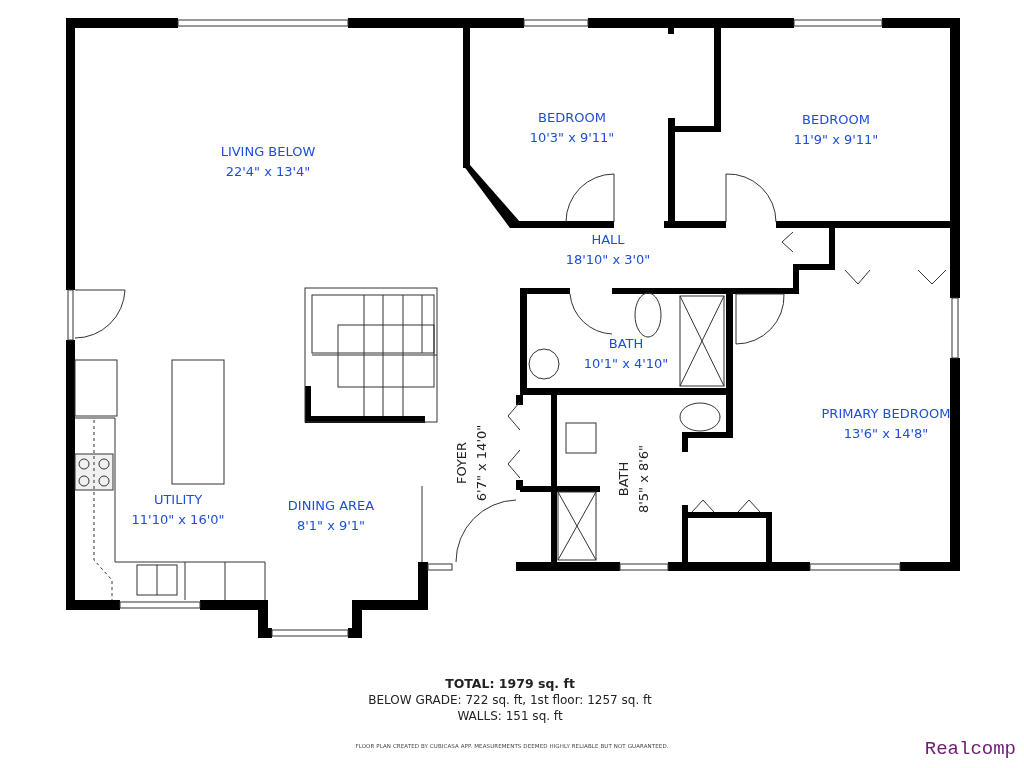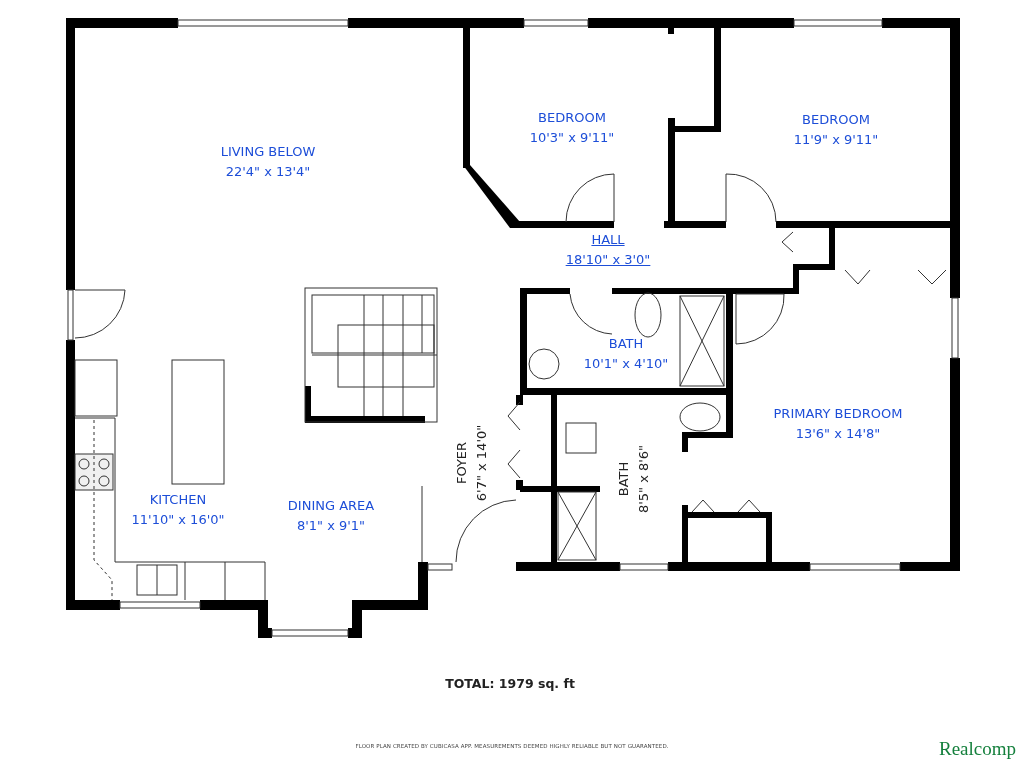--- a/index.html
+++ b/index.html
@@ -6,21 +6,21 @@
   body { width:1024px; height:768px; position:relative; overflow:hidden; font-family:"DejaVu Sans", sans-serif; color:#222; }
   #plan { position:absolute; left:0; top:0; width:1024px; height:768px; }
   .lbl { position:absolute; text-align:center; font-size:13px; line-height:20px; color:#1d4ed8; white-space:nowrap; transform:translateX(-50%); }
   .lbl .name, .lbl .dim { display:block; }
   .vert { position:absolute; font-size:13px; line-height:20px; color:#222; white-space:nowrap; transform:rotate(-90deg); transform-origin:center center; text-align:center; }
   .vert .name, .vert .dim { display:block; }
   .summary { position:absolute; left:0; width:1020px; top:676px; text-align:center; font-size:12px; line-height:16px; color:#222; }
   .summary .total { font-weight:bold; font-size:12.5px; }
   .summary div { display:block; }
   .disclaimer { position:absolute; left:0; width:1024px; top:743px; text-align:center; font-size:5.5px; color:#444; letter-spacing:0.1px; }
-  .watermark { position:absolute; right:8px; top:738px; font-family:Liberation Serif, serif; font-size:19px; color:#15803d; }
+  .watermark { position:absolute; right:8px; top:738px; font-family:Liberation Mono, monospace; font-size:19px; color:#701a75; }
 </style>
 </head>
 <body>
 
 <svg id="plan" viewBox="0 0 1024 768" xmlns="http://www.w3.org/2000/svg">
   <g fill="#000">
 
     <rect x="66" y="18" width="112" height="10"></rect>
     <rect x="348" y="18" width="176" height="10"></rect>
     <rect x="588" y="18" width="206" height="10"></rect>
@@ -153,46 +153,48 @@
   <span class="dim">22'4" x 13'4"</span>
 </div>
 <div class="lbl" style="left:572px; top:108px;">
   <span class="name">BEDROOM</span>
   <span class="dim">10'3" x 9'11"</span>
 </div>
 <div class="lbl" style="left:836px; top:110px;">
   <span class="name">BEDROOM</span>
   <span class="dim">11'9" x 9'11"</span>
 </div>
-<div class="lbl" style="left:608px; top:230px;text-decoration:underline;">
+<div class="lbl" style="left:608px; top:230px;">
   <span class="name">HALL</span>
   <span class="dim">18'10" x 3'0"</span>
 </div>
 <div class="lbl" style="left:626px; top:334px;">
   <span class="name">BATH</span>
   <span class="dim">10'1" x 4'10"</span>
 </div>
-<div class="lbl" style="left:838px; top:404px;">
+<div class="lbl" style="left:886px; top:404px;">
   <span class="name">PRIMARY BEDROOM</span>
   <span class="dim">13'6" x 14'8"</span>
 </div>
 <div class="vert" style="left:422px; top:443px; width:100px;">
   <span class="name">FOYER</span>
   <span class="dim">6'7" x 14'0"</span>
 </div>
 <div class="vert" style="left:584px; top:459px; width:100px;">
   <span class="name">BATH</span>
   <span class="dim">8'5" x 8'6"</span>
 </div>
 <div class="lbl" style="left:178px; top:490px;">
-  <span class="name">KITCHEN</span>
+  <span class="name">UTILITY</span>
   <span class="dim">11'10" x 16'0"</span>
 </div>
 <div class="lbl" style="left:331px; top:496px;">
   <span class="name">DINING AREA</span>
   <span class="dim">8'1" x 9'1"</span>
 </div>
 
 <div class="summary">
   <div class="total">TOTAL: 1979 sq. ft</div>
+  <div>BELOW GRADE: 722 sq. ft, 1st floor: 1257 sq. ft</div>
+  <div>WALLS: 151 sq. ft</div>
 </div>
 <div class="disclaimer">FLOOR PLAN CREATED BY CUBICASA APP. MEASUREMENTS DEEMED HIGHLY RELIABLE BUT NOT GUARANTEED.</div>
 <div class="watermark">Realcomp</div>
 
 </body></html>

